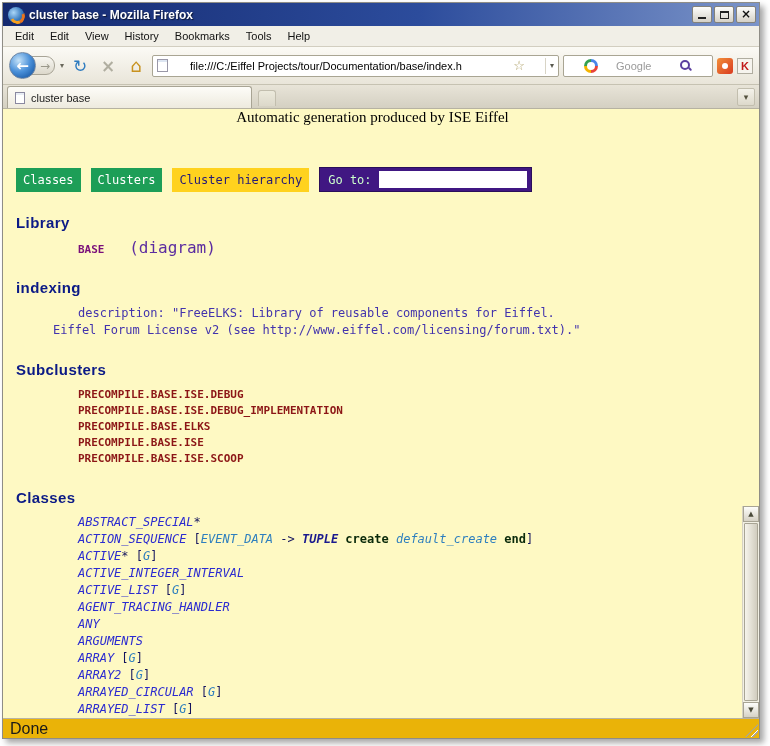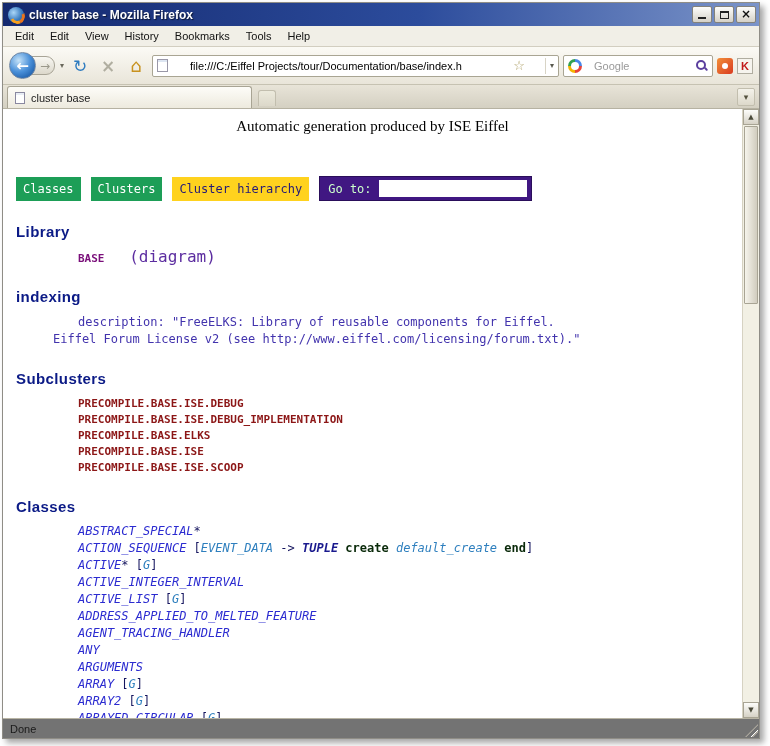--- a/index.html
+++ b/index.html
@@ -62,21 +62,21 @@
             border-radius:2px; display:flex; align-items:center; padding:0 4px; gap:20px; }
   .page-ico { width:11px; height:13px; background:#fff; border:1px solid #9a98a8; flex:0 0 11px;
               box-shadow:inset 0 2px 0 #dde6f2; }
   .url-input { flex:1; min-width:0; border:none; outline:none; background:transparent;
                font-size:11px; color:#000; font-family:"Liberation Sans",sans-serif; }
   .star { color:#b0a26a; font-size:13px; }
   .url-drop { color:#5a5a50; font-size:8px; border-left:1px solid #d8d4c6; padding-left:4px;
               height:16px; display:flex; align-items:center; }
 
   .searchbar { width:150px; flex:0 0 150px; height:22px; background:#fff; border:1px solid #a9a593;
-               border-radius:2px; display:flex; align-items:center; padding:0 4px; gap:10px; }
+               border-radius:2px; display:flex; align-items:center; padding:0 20px; gap:16px; }
   .gicon { width:14px; height:14px; border-radius:50%; position:relative; flex:0 0 14px;
            background:conic-gradient(#4a86e8 0 25%, #e8443a 25% 50%, #f4b400 50% 75%, #34a050 75% 100%); }
   .gicon::after { content:''; position:absolute; inset:3px; background:#fff; border-radius:50%; }
   .search-input { flex:1; min-width:0; border:none; outline:none; background:transparent;
                   font-size:11px; font-family:"Liberation Sans",sans-serif; }
   .search-input::placeholder { color:#9a9a9a; }
   .magnifier { width:13px; height:13px; position:relative; flex:0 0 13px; }
   .magnifier::before { content:''; position:absolute; left:1px; top:1px; width:6px; height:6px;
                        border:2px solid #5b3f9e; border-radius:50%; }
   .magnifier::after { content:''; position:absolute; left:9px; top:9px; width:4px; height:2px;
@@ -97,21 +97,21 @@
                   box-shadow:inset 0 2px 0 #e8edf5; }
   .tab-stub { width:18px; height:16px; margin:0 0 2px 6px; border:1px solid #c2beae;
               border-bottom:none; border-radius:3px 3px 0 0;
               background:linear-gradient(#eceadc,#dcd8ca); display:flex; align-items:center;
               justify-content:center; color:#8a8678; font-size:8px; }
   .alltabs-btn { margin-left:auto; width:18px; height:18px; margin-bottom:2px; display:flex;
                  align-items:center; justify-content:center; color:#55523f; font-size:9px;
                  border:1px solid #c2beae; border-radius:2px; background:linear-gradient(#f4f2ea,#ddd9cb); }
 
   
-  .content-wrap { flex:1; min-height:0; display:flex; background:#ffffff; }
+  .content-wrap { flex:1; min-height:0; display:flex; background:#fef9c3;align-items:flex-end; }
   .doc { flex:1; overflow:hidden; position:relative; font-family:"DejaVu Sans Mono", monospace; color:#000; }
 
   .banner { font-family:"Liberation Serif", serif; font-size:15px; text-align:center; margin-top:9px; }
 
   .btn-row { display:flex; align-items:center; gap:10px; margin:41px 0 0 13px;
              font-family:"DejaVu Sans Mono", monospace; }
   .btn-green { background:#1d9e57; color:#fff; font-size:12px; padding:5px 7px; cursor:pointer; }
   .btn-yellow { background:#ffd21e; color:#241a78; font-size:12px; padding:5px 7px; cursor:pointer; }
   .goto { background:#401782; border:1px solid #2a0e5a; padding:3px 4px 3px 0; display:flex;
           align-items:center; gap:7px; }
@@ -143,22 +143,22 @@
   .scrollbar { width:17px; flex:0 0 17px; background:#f2f0e4; border-left:1px solid #d6d2c2;
                display:flex; flex-direction:column; }
   .sb-btn { height:16px; flex:0 0 16px; background:linear-gradient(#fdfdfa,#d6d2c6);
             border:1px solid #a8a494; display:flex; align-items:center; justify-content:center;
             font-size:7px; color:#4a4a3a; }
   .sb-thumb { height:178px; margin:1px; background:linear-gradient(to right,#f6f4ec,#d0ccbe);
               border:1px solid #a8a494; border-radius:1px; }
   .sb-track { flex:1; }
 
   
-  .statusbar { height:20px; flex:0 0 20px; background:#737373; border-top:1px solid #b8b4a4;
-               display:flex; align-items:center; padding:0 7px; font-size:11px; color:#1a1a1a;
+  .statusbar { height:20px; flex:0 0 20px; background:#eab308; border-top:1px solid #b8b4a4;
+               display:flex; align-items:center; padding:0 7px; font-size:16px; color:#1a1a1a;
                position:relative; }
   .grip { position:absolute; right:1px; bottom:1px; width:13px; height:13px;
           background:repeating-linear-gradient(135deg, transparent 0 3px, #fff 3px 4px, #a8a49a 4px 5px);
           clip-path:polygon(100% 0, 100% 100%, 0 100%); }
 </style>
 </head>
 <body>
 
 <div class="window">
 
@@ -258,21 +258,20 @@
           <div class="sub-item">PRECOMPILE.BASE.ISE.SCOOP</div>
         </div>
 
       <div class="sec-heading">Classes</div>
       <div class="class-list">
           <div class="class-line"><span class="seg-link">ABSTRACT_SPECIAL</span><span class="seg-plain">*</span></div>
           <div class="class-line"><span class="seg-link">ACTION_SEQUENCE</span><span class="seg-plain"> [</span><span class="seg-gen">EVENT_DATA</span><span class="seg-plain"> -&gt; </span><span class="seg-ref">TUPLE</span><span class="seg-plain"> </span><span class="seg-kw">create</span><span class="seg-plain"> </span><span class="seg-gen">default_create</span><span class="seg-plain"> </span><span class="seg-kw">end</span><span class="seg-plain">]</span></div>
           <div class="class-line"><span class="seg-link">ACTIVE</span><span class="seg-plain">* [</span><span class="seg-gen">G</span><span class="seg-plain">]</span></div>
           <div class="class-line"><span class="seg-link">ACTIVE_INTEGER_INTERVAL</span></div>
           <div class="class-line"><span class="seg-link">ACTIVE_LIST</span><span class="seg-plain"> [</span><span class="seg-gen">G</span><span class="seg-plain">]</span></div>
-          <div class="class-line"><span class="seg-link">ADDRESS_APPLIED_TO_MELTED_FEATURE</span></div>
           <div class="class-line"><span class="seg-link">AGENT_TRACING_HANDLER</span></div>
           <div class="class-line"><span class="seg-link">ANY</span></div>
           <div class="class-line"><span class="seg-link">ARGUMENTS</span></div>
           <div class="class-line"><span class="seg-link">ARRAY</span><span class="seg-plain"> [</span><span class="seg-gen">G</span><span class="seg-plain">]</span></div>
           <div class="class-line"><span class="seg-link">ARRAY2</span><span class="seg-plain"> [</span><span class="seg-gen">G</span><span class="seg-plain">]</span></div>
           <div class="class-line"><span class="seg-link">ARRAYED_CIRCULAR</span><span class="seg-plain"> [</span><span class="seg-gen">G</span><span class="seg-plain">]</span></div>
           <div class="class-line"><span class="seg-link">ARRAYED_LIST</span><span class="seg-plain"> [</span><span class="seg-gen">G</span><span class="seg-plain">]</span></div>
         </div>
 
     </div>

